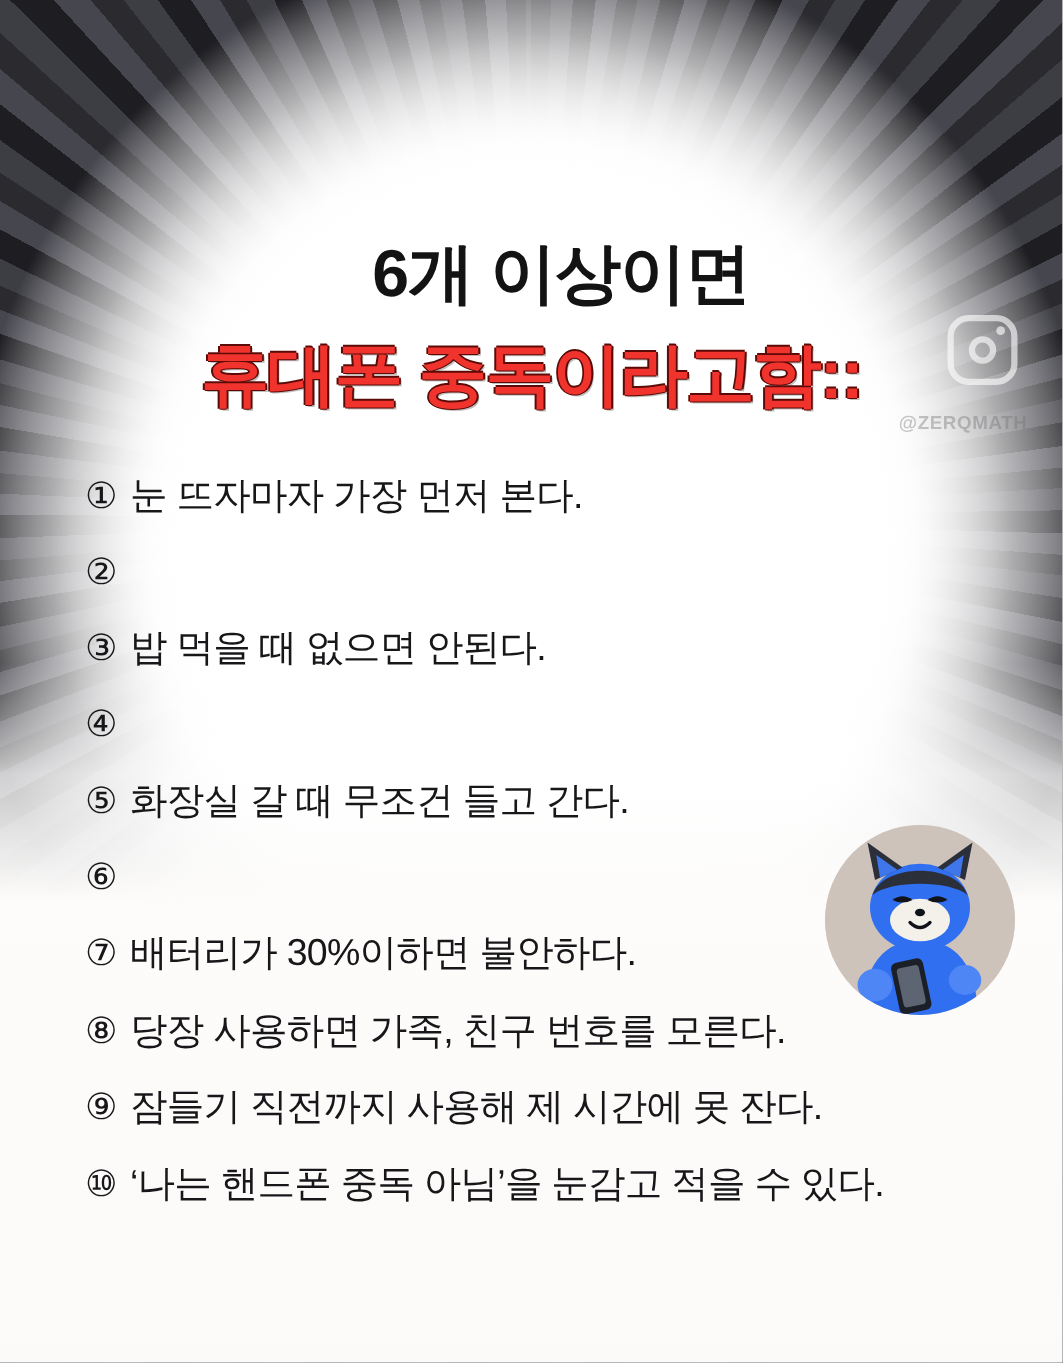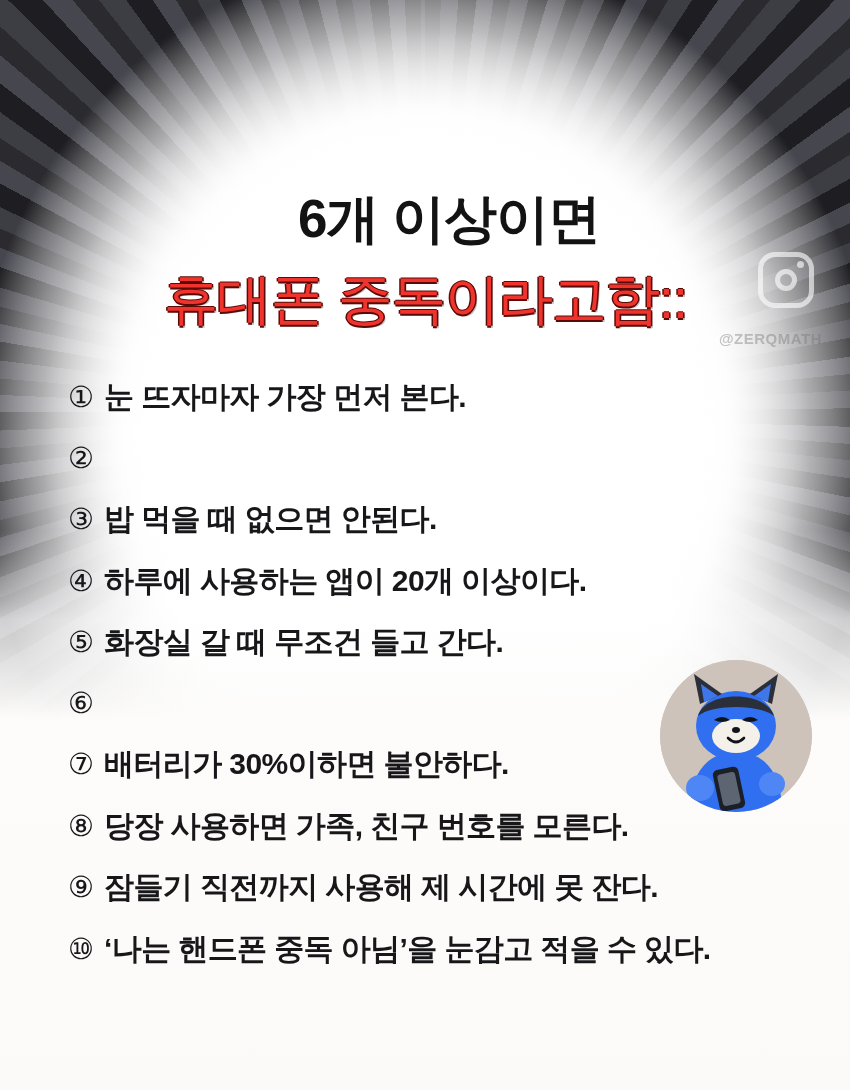--- a/index.html
+++ b/index.html
@@ -63,21 +63,21 @@
     letter-spacing: -1px;
     white-space: nowrap;
     padding-left: 48px;
   }
   .title-sub {
     position: absolute;
     top: 263px;
     left: 0; right: 0;
     text-align: center;
     font-size: 55px;
-    font-weight: normal;
+    font-weight: bold;
     color: #f0342d;
     letter-spacing: -1.5px;
     white-space: nowrap;
     text-shadow:
       1.5px 0 0 #5a0b07, -1.5px 0 0 #5a0b07,
       0 1.5px 0 #5a0b07, 0 -1.5px 0 #5a0b07,
       2px 2px 0 rgba(0,0,0,0.25);
   }
 
   
@@ -97,21 +97,21 @@
     margin-bottom: 31.5px;
     white-space: nowrap;
   }
   .li-num {
     width: 36px;
     flex: 0 0 36px;
     font-size: 29px;
     color: #17171a;
   }
   .li-text {
-    font-weight: 700;
+    font-weight: 400;
   }
 
   
   .ig-mark {
     position: absolute;
     top: 252px;
     right: 36px;
     width: 56px;
     height: 56px;
     border: 5px solid rgba(255,255,255,0.72);
@@ -216,21 +216,20 @@
       </div>
       <div class="list-item">
         <span class="li-num">②</span>
       </div>
       <div class="list-item">
         <span class="li-num">③</span>
         <span class="li-text">밥 먹을 때 없으면 안된다.</span>
       </div>
       <div class="list-item">
         <span class="li-num">④</span>
-        <span class="li-text">하루에 사용하는 앱이 20개 이상이다.</span>
       </div>
       <div class="list-item">
         <span class="li-num">⑤</span>
         <span class="li-text">화장실 갈 때 무조건 들고 간다.</span>
       </div>
       <div class="list-item">
         <span class="li-num">⑥</span>
       </div>
       <div class="list-item">
         <span class="li-num">⑦</span>

